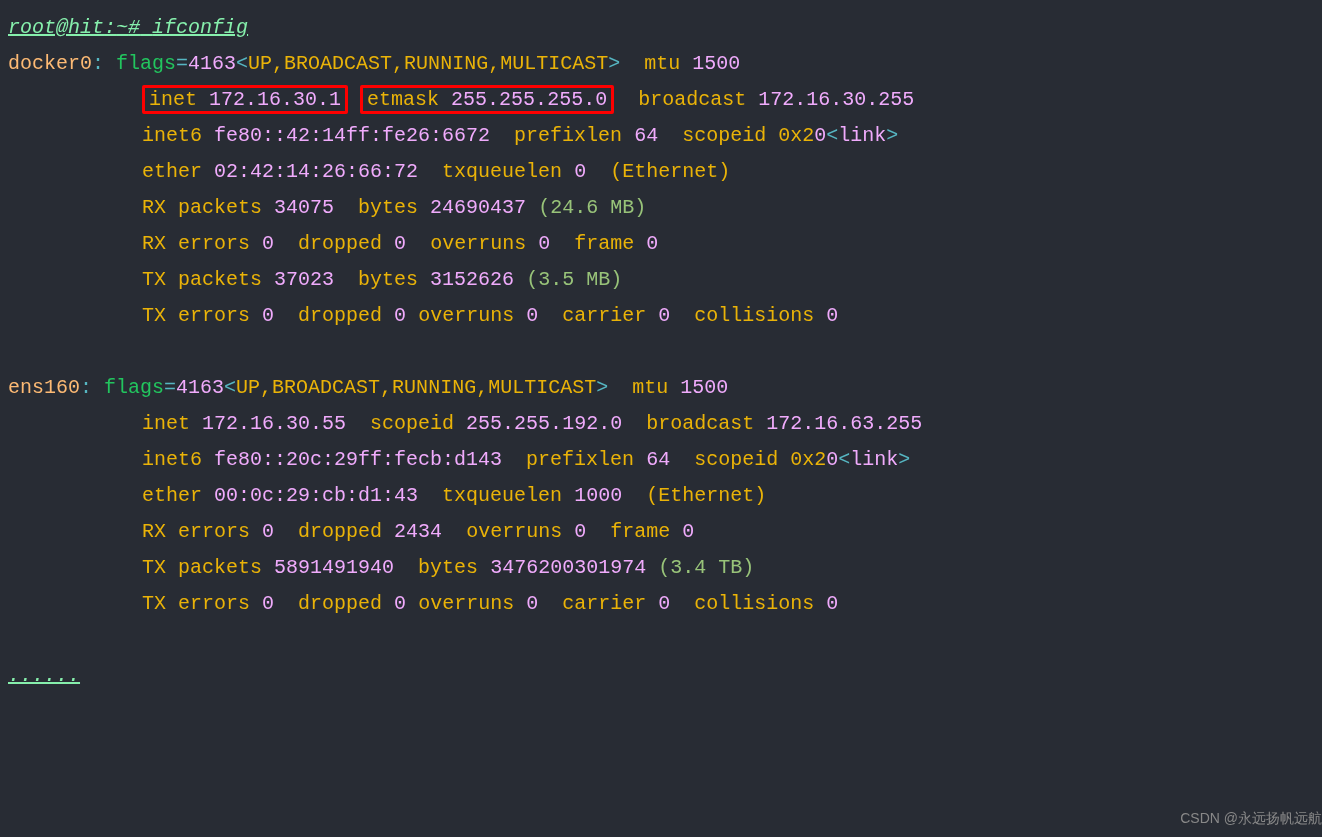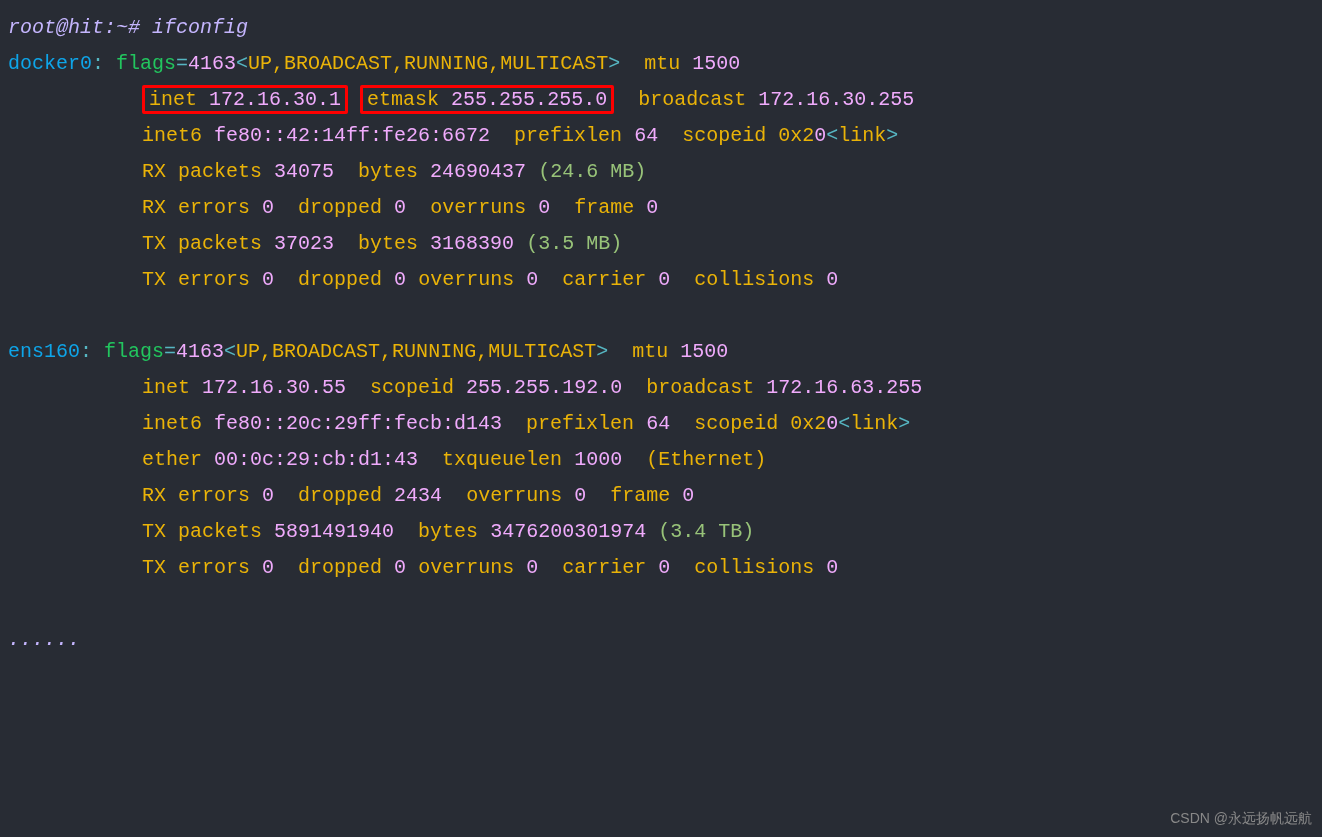--- a/index.html
+++ b/index.html
@@ -10,63 +10,64 @@
     font-size: 20px;
     line-height: 1.8;
     padding: 10px 8px;
     width: 1322px;
     height: 837px;
     overflow: hidden;
     position: relative;
   }
   .line { white-space: pre; }
   .indent { padding-left: 134px; white-space: pre; }
-  .c-dim    { color: #c4b5fd; font-style: italic; }
+  .c-dim    { color: #86efac; font-style: italic; text-decoration: underline; }
   .c-cyan   { color: #56b6c2; }
   .c-orange { color: #f0abfc; }
   .c-green  { color: #98c379; text-align: center; }
-  .c-purple { color: #0ea5e9; }
+  .c-purple { color: #fdba74; }
   .c-red    { color: #22c55e; }
-  .c-yellow { color: #eab308; }
+  .c-yellow { color: #f0abfc; }
   .c-white  { color: #eab308; }
   .redbox {
     border: 3px solid #ff0000;
     padding: 0 4px;
     border-radius: 2px;
     margin-top: 47px;
   }
   .watermark {
     position: absolute;
     bottom: 6px;
-    right: 10px;
+    right: 0;
     font-size: 14px;
     color: #888;
     font-family: sans-serif;
     font-style: normal;
   }
 </style>
 </head>
 <body>
 
 <div>
 
   <div class="line"><span class="c-dim">root@hit</span><span class="c-dim">:</span><span class="c-dim">~</span><span class="c-dim">#</span><span class="c-dim"> </span><span class="c-dim">ifconfig</span></div>
 
   <div class="line"><span class="c-purple">docker0</span><span class="c-cyan">: </span><span class="c-red">flags</span><span class="c-cyan">=</span><span class="c-orange">4163</span><span class="c-cyan">&lt;</span><span class="c-white">UP,BROADCAST,RUNNING,MULTICAST</span><span class="c-cyan">&gt;</span><span>  </span><span class="c-white">mtu</span><span> </span><span class="c-orange">1500</span></div>
 
   <div class="indent"><span class="redbox"><span class="c-white">inet</span><span> </span><span class="c-orange">172.16.30.1</span></span> <span class="redbox"><span class="c-white">etmask</span><span> </span><span class="c-orange">255.255.255.0</span></span><span>  </span><span class="c-white">broadcast</span><span> </span><span class="c-orange">172.16.30.255</span></div>
 
   <div class="indent"><span class="c-white">inet6</span><span> </span><span class="c-orange">fe80::42:14ff:fe26:6672</span><span>  </span><span class="c-white">prefixlen</span><span> </span><span class="c-orange">64</span><span>  </span><span class="c-white">scopeid</span><span> </span><span class="c-white">0x2</span><span class="c-orange">0</span><span class="c-cyan">&lt;</span><span class="c-yellow">link</span><span class="c-cyan">&gt;</span></div>
 
+  <div class="indent"><span class="c-white">ether</span><span> </span><span class="c-orange">02:42:14:26:66:72</span><span>  </span><span class="c-white">txqueuelen</span><span> </span><span class="c-orange">0</span><span>  </span><span class="c-white">(Ethernet)</span></div>
 
   <div class="indent"><span class="c-white">RX packets</span><span> </span><span class="c-orange">34075</span><span>  </span><span class="c-white">bytes</span><span> </span><span class="c-orange">24690437</span><span> </span><span class="c-green">(24.6 MB)</span></div>
 
   <div class="indent"><span class="c-white">RX errors</span><span> </span><span class="c-orange">0</span><span>  </span><span class="c-white">dropped</span><span> </span><span class="c-orange">0</span><span>  </span><span class="c-white">overruns</span><span> </span><span class="c-orange">0</span><span>  </span><span class="c-white">frame</span><span> </span><span class="c-orange">0</span></div>
 
-  <div class="indent"><span class="c-white">TX packets</span><span> </span><span class="c-orange">37023</span><span>  </span><span class="c-white">bytes</span><span> </span><span class="c-orange">3168390</span><span> </span><span class="c-green">(3.5 MB)</span></div>
+  <div class="indent"><span class="c-white">TX packets</span><span> </span><span class="c-orange">37023</span><span>  </span><span class="c-white">bytes</span><span> </span><span class="c-orange">3152626</span><span> </span><span class="c-green">(3.5 MB)</span></div>
 
   <div class="indent"><span class="c-white">TX errors</span><span> </span><span class="c-orange">0</span><span>  </span><span class="c-white">dropped</span><span> </span><span class="c-orange">0</span><span> </span><span class="c-white">overruns</span><span> </span><span class="c-orange">0</span><span>  </span><span class="c-white">carrier</span><span> </span><span class="c-orange">0</span><span>  </span><span class="c-white">collisions</span><span> </span><span class="c-orange">0</span></div>
 
   <div class="line">&nbsp;</div>
 
   <div class="line"><span class="c-purple">ens160</span><span class="c-cyan">: </span><span class="c-red">flags</span><span class="c-cyan">=</span><span class="c-orange">4163</span><span class="c-cyan">&lt;</span><span class="c-white">UP,BROADCAST,RUNNING,MULTICAST</span><span class="c-cyan">&gt;</span><span>  </span><span class="c-white">mtu</span><span> </span><span class="c-orange">1500</span></div>
 
   <div class="indent"><span class="c-white">inet</span><span> </span><span class="c-orange">172.16.30.55</span><span>  </span><span class="c-white">scopeid</span><span> </span><span class="c-orange">255.255.192.0</span><span>  </span><span class="c-white">broadcast</span><span> </span><span class="c-orange">172.16.63.255</span></div>
 
   <div class="indent"><span class="c-white">inet6</span><span> </span><span class="c-orange">fe80::20c:29ff:fecb:d143</span><span>  </span><span class="c-white">prefixlen</span><span> </span><span class="c-orange">64</span><span>  </span><span class="c-white">scopeid</span><span> </span><span class="c-white">0x2</span><span class="c-orange">0</span><span class="c-cyan">&lt;</span><span class="c-yellow">link</span><span class="c-cyan">&gt;</span></div>

